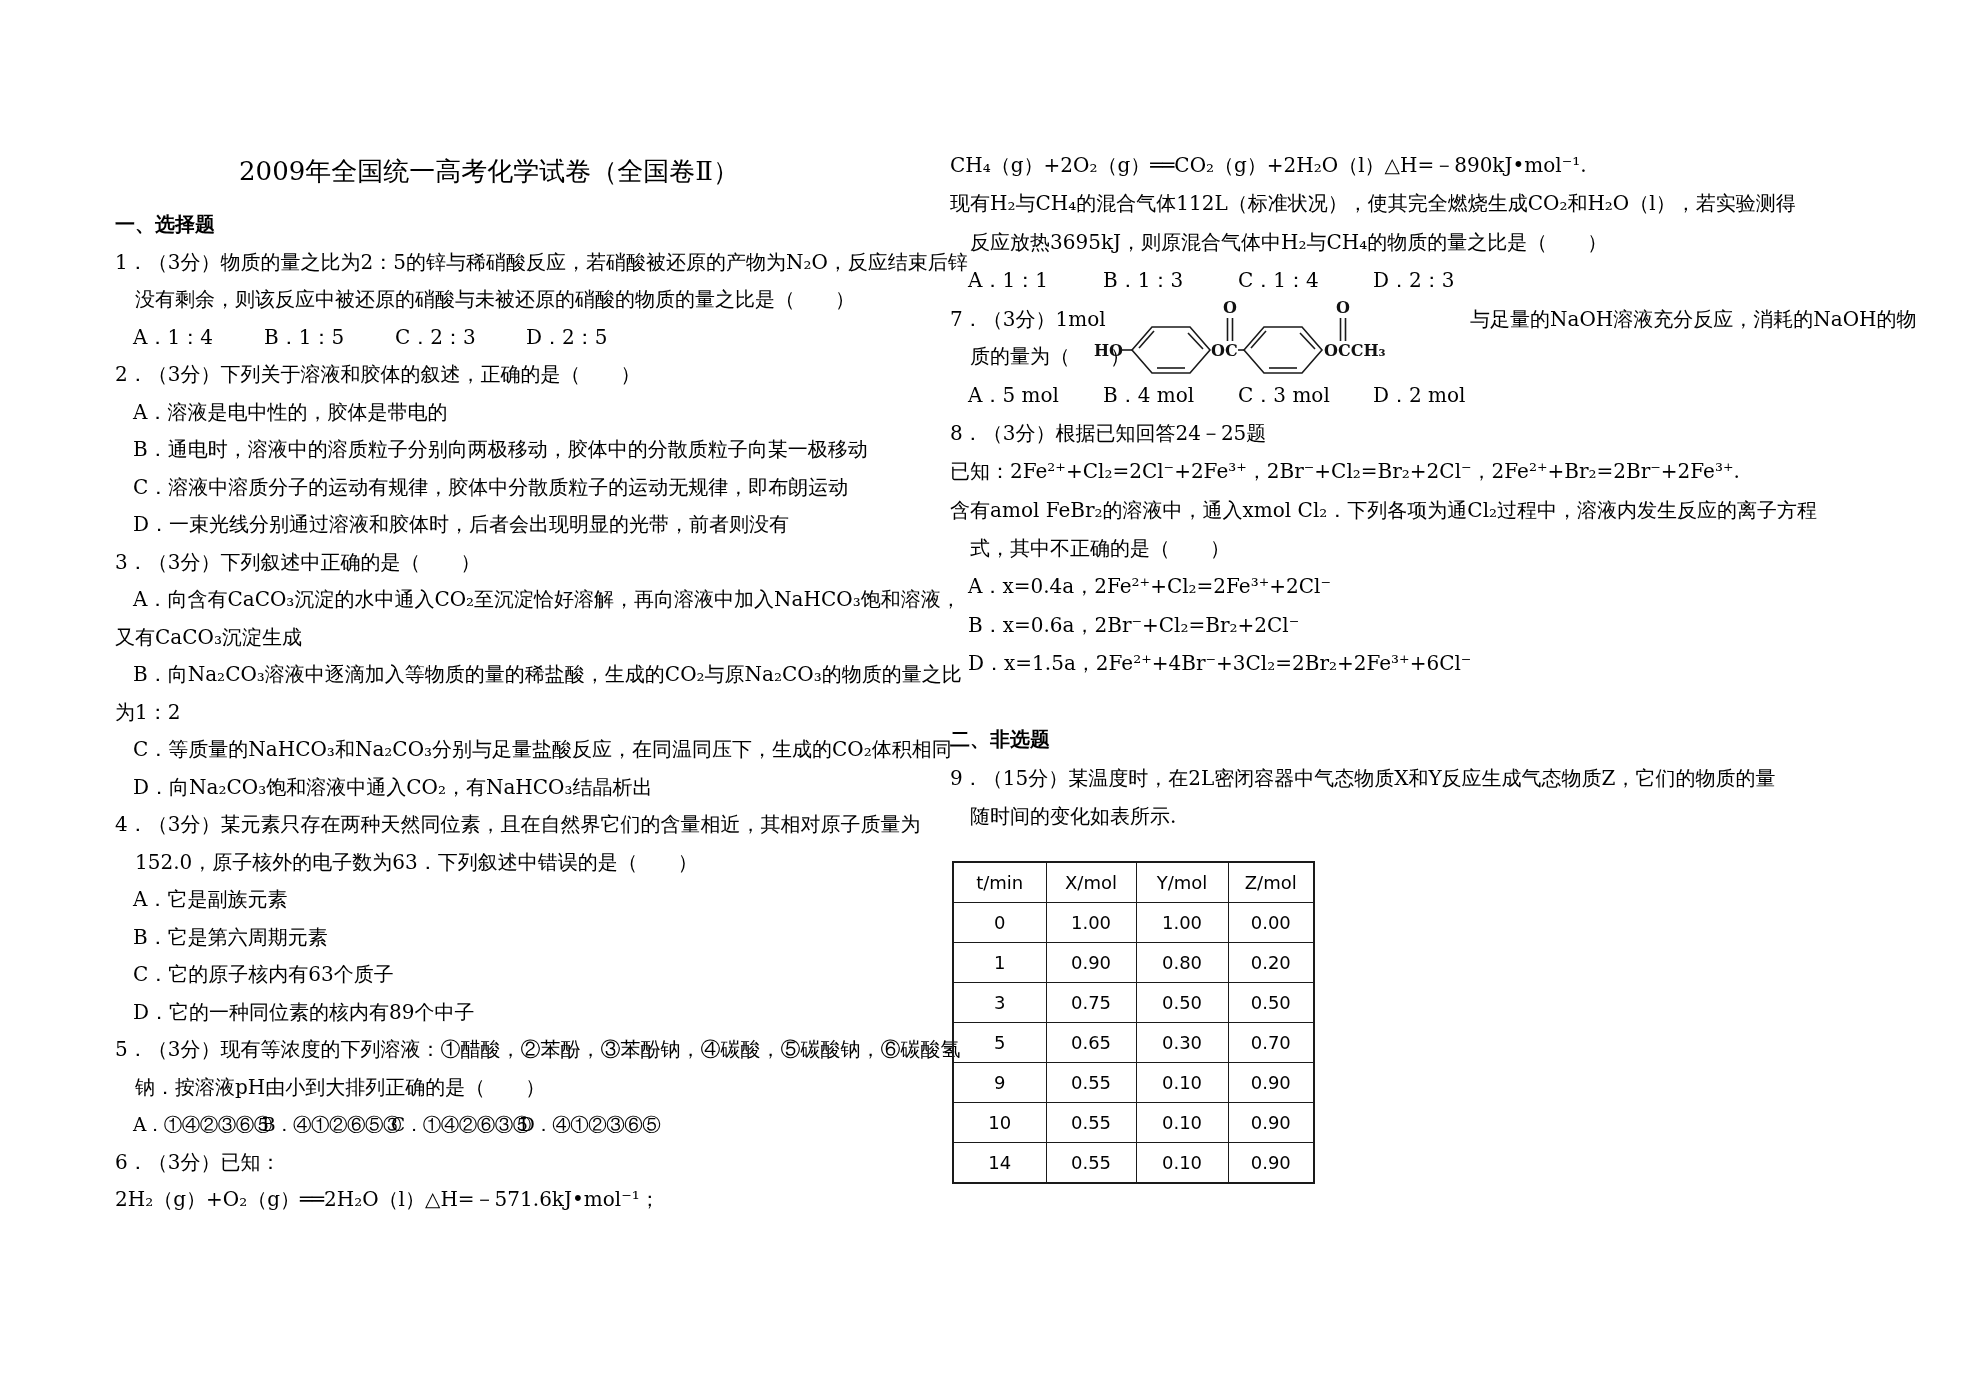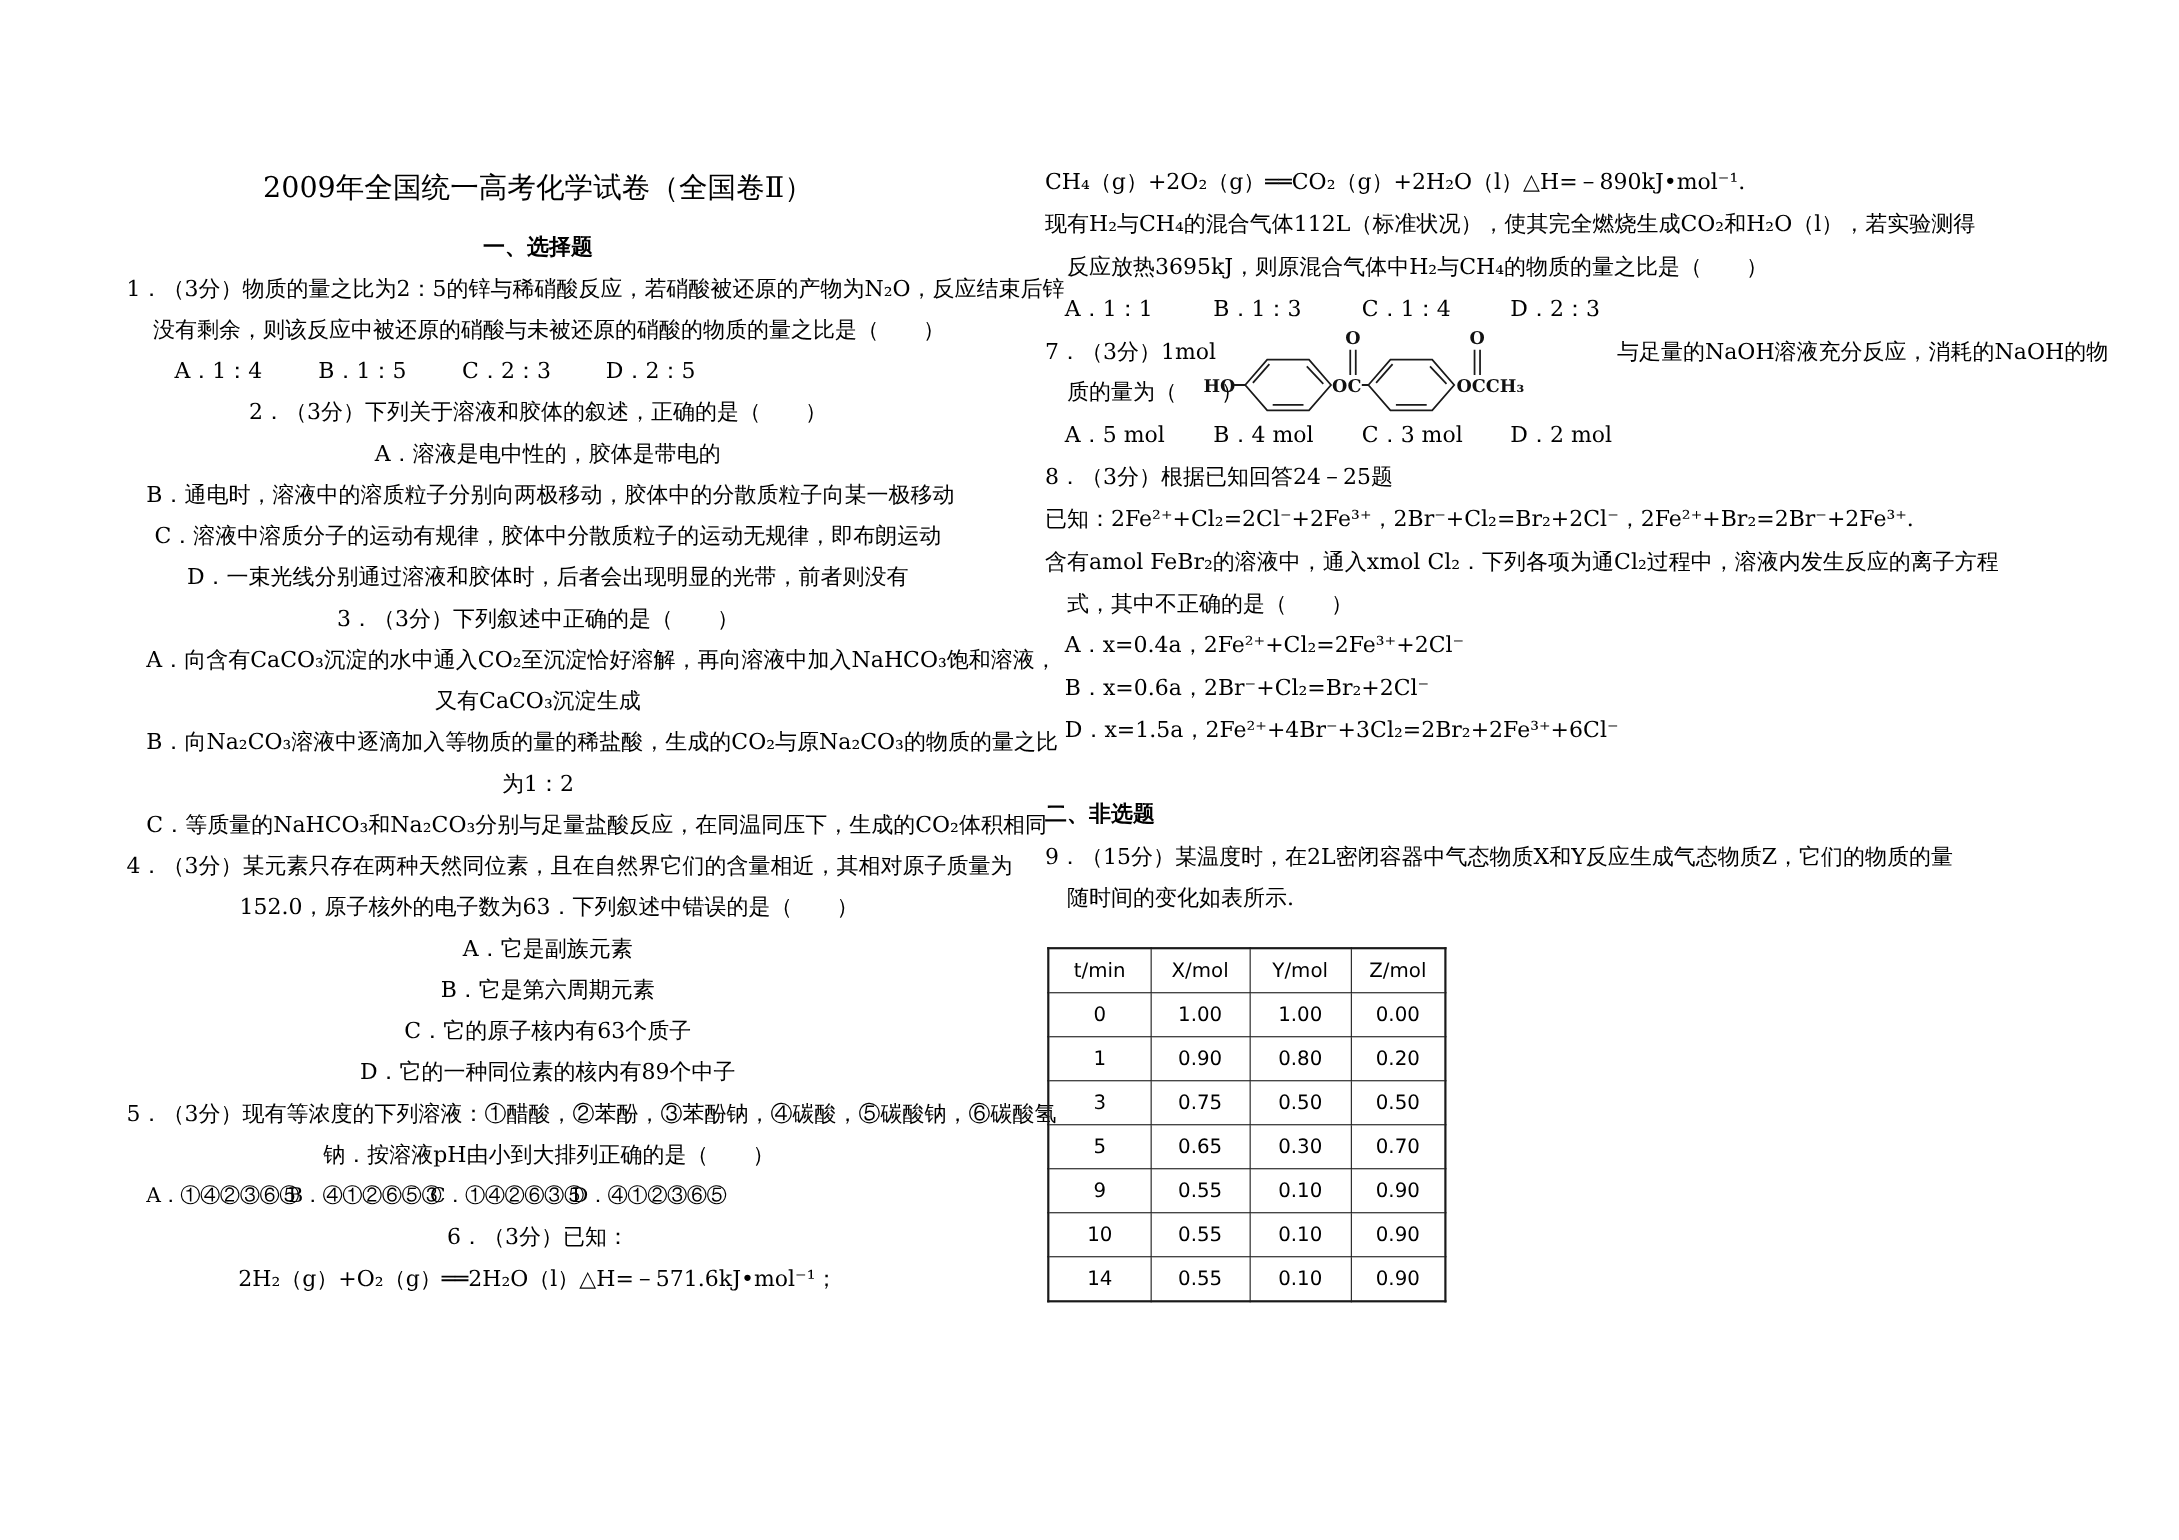--- a/index.html
+++ b/index.html
@@ -7,21 +7,21 @@
     width:1981px;height:1400px;background:#ffffff;position:relative;
     font-family:"DejaVu Serif","Liberation Serif",serif;color:#000;
     overflow:hidden;
   }
   .page-title{
     position:absolute;top:152px;left:115px;width:748px;height:38px;
     line-height:38px;text-align:center;font-size:26px;font-weight:normal;
     white-space:nowrap;
   }
   .col{position:absolute;}
-  .left-col{left:115px;top:206px;width:748px;text-align:center;}
+  .left-col{left:115px;top:206px;width:748px;}
   .right-col{left:950px;top:146px;width:935px;}
   .line{height:37.5px;line-height:37.5px;font-size:20px;white-space:nowrap;}
   .right-col .line{height:38.3px;line-height:38.3px;}
   .h{font-weight:bold;}
   .cont{padding-left:20px;}
   .opt{padding-left:18px;}
   .flush{padding-left:0;}
   .optrow{padding-left:18px;display:flex;}
   .optrow span{display:inline-block;width:131px;white-space:nowrap;}
   .right-col .optrow span{width:135px;}
@@ -59,20 +59,21 @@
     <div class="line opt">A．溶液是电中性的，胶体是带电的</div>
     <div class="line opt">B．通电时，溶液中的溶质粒子分别向两极移动，胶体中的分散质粒子向某一极移动</div>
     <div class="line opt">C．溶液中溶质分子的运动有规律，胶体中分散质粒子的运动无规律，即布朗运动</div>
     <div class="line opt">D．一束光线分别通过溶液和胶体时，后者会出现明显的光带，前者则没有</div>
     <div class="line">3．（3分）下列叙述中正确的是（　　）</div>
     <div class="line opt">A．向含有CaCO₃沉淀的水中通入CO₂至沉淀恰好溶解，再向溶液中加入NaHCO₃饱和溶液，</div>
     <div class="line flush">又有CaCO₃沉淀生成</div>
     <div class="line opt">B．向Na₂CO₃溶液中逐滴加入等物质的量的稀盐酸，生成的CO₂与原Na₂CO₃的物质的量之比</div>
     <div class="line flush">为1：2</div>
     <div class="line opt">C．等质量的NaHCO₃和Na₂CO₃分别与足量盐酸反应，在同温同压下，生成的CO₂体积相同</div>
+    <div class="line opt">D．向Na₂CO₃饱和溶液中通入CO₂，有NaHCO₃结晶析出</div>
     <div class="line">4．（3分）某元素只存在两种天然同位素，且在自然界它们的含量相近，其相对原子质量为</div>
     <div class="line cont">152.0，原子核外的电子数为63．下列叙述中错误的是（　　）</div>
     <div class="line opt">A．它是副族元素</div>
     <div class="line opt">B．它是第六周期元素</div>
     <div class="line opt">C．它的原子核内有63个质子</div>
     <div class="line opt">D．它的一种同位素的核内有89个中子</div>
     <div class="line">5．（3分）现有等浓度的下列溶液：①醋酸，②苯酚，③苯酚钠，④碳酸，⑤碳酸钠，⑥碳酸氢</div>
     <div class="line cont">钠．按溶液pH由小到大排列正确的是（　　）</div>
     <div class="line optrow tight">
       <span>A．①④②③⑥⑤</span>

